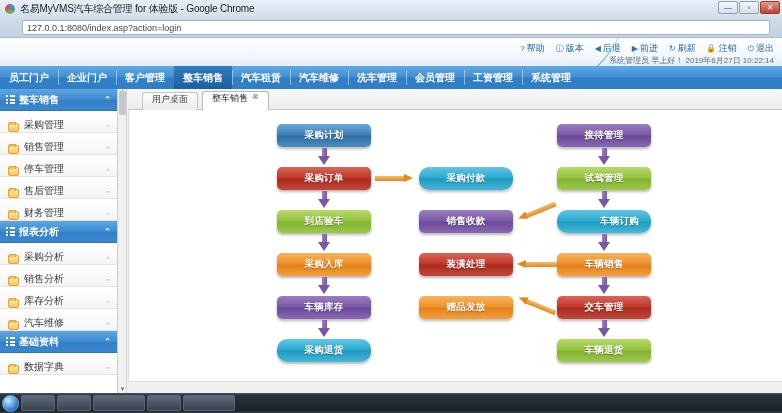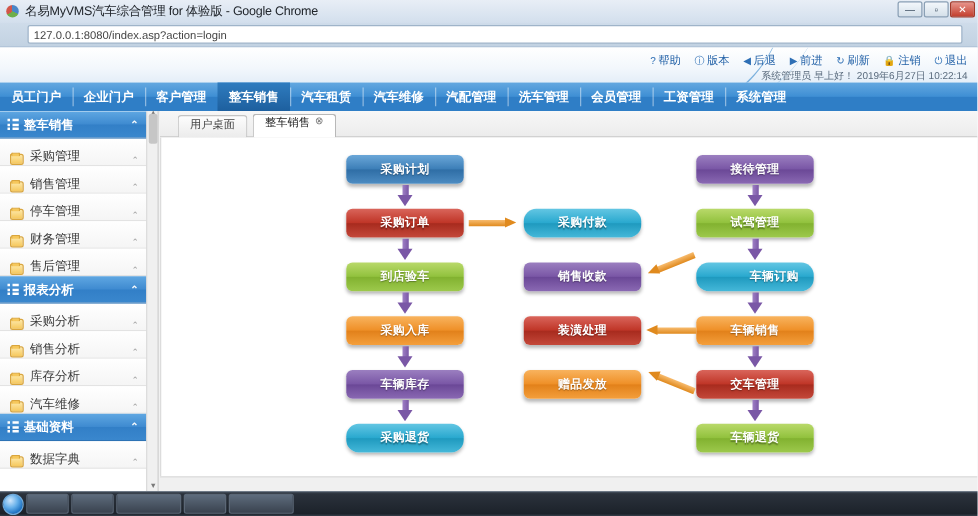--- a/index.html
+++ b/index.html
@@ -325,21 +325,20 @@
       <div class="hdr-user">系统管理员 早上好！ 2019年6月27日 10:22:14</div>
     </div>
 
     <div class="nav">
         <div class="nav-item">员工门户</div>
         <div class="nav-item">企业门户</div>
         <div class="nav-item">客户管理</div>
         <div class="nav-item active">整车销售</div>
         <div class="nav-item">汽车租赁</div>
         <div class="nav-item">汽车维修</div>
-        <div class="nav-item">汽配管理</div>
         <div class="nav-item">洗车管理</div>
         <div class="nav-item">会员管理</div>
         <div class="nav-item">工资管理</div>
         <div class="nav-item">系统管理</div>
       </div>
 
     <div class="body-area">
 
       <div class="sidebar">
           <div class="grp-head">
@@ -357,26 +356,26 @@
             <span class="menu-label">销售管理</span>
             <span class="caret-sm">⌃</span>
           </div>
           <div class="menu-item">
             <span class="folder"></span>
             <span class="menu-label">停车管理</span>
             <span class="caret-sm">⌃</span>
           </div>
           <div class="menu-item">
             <span class="folder"></span>
+            <span class="menu-label">售后管理</span>
+            <span class="caret-sm">⌃</span>
+          </div>
+          <div class="menu-item">
+            <span class="folder"></span>
             <span class="menu-label">财务管理</span>
-            <span class="caret-sm">⌃</span>
-          </div>
-          <div class="menu-item">
-            <span class="folder"></span>
-            <span class="menu-label">售后管理</span>
             <span class="caret-sm">⌃</span>
           </div>
           <div class="grp-head">
             <span class="grp-icon"></span>
             <span class="grp-label">报表分析</span>
             <span class="caret">⌃</span>
           </div>
           <div class="menu-item">
             <span class="folder"></span>
             <span class="menu-label">采购分析</span>

